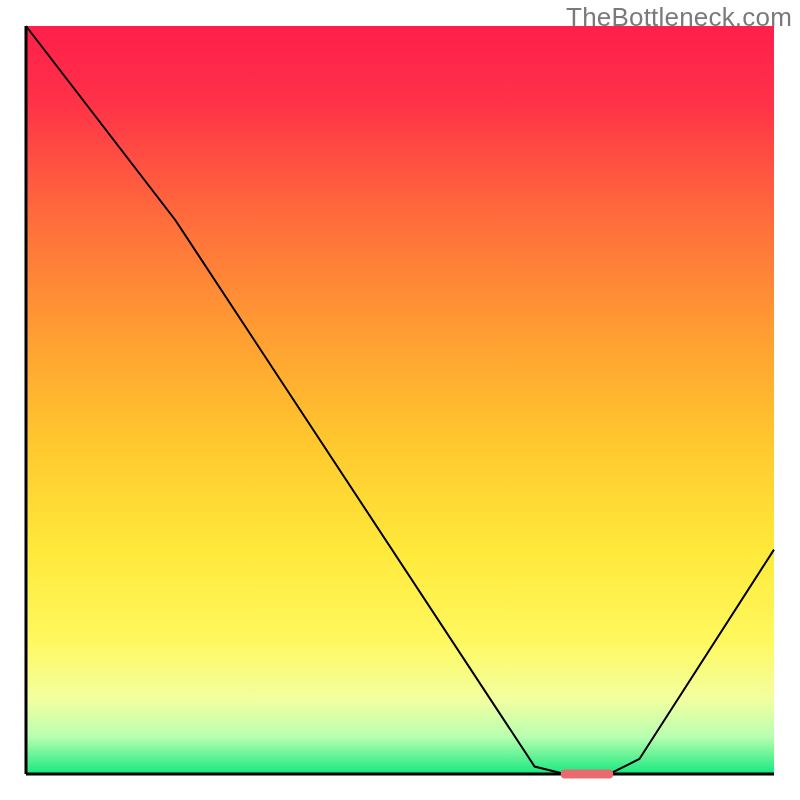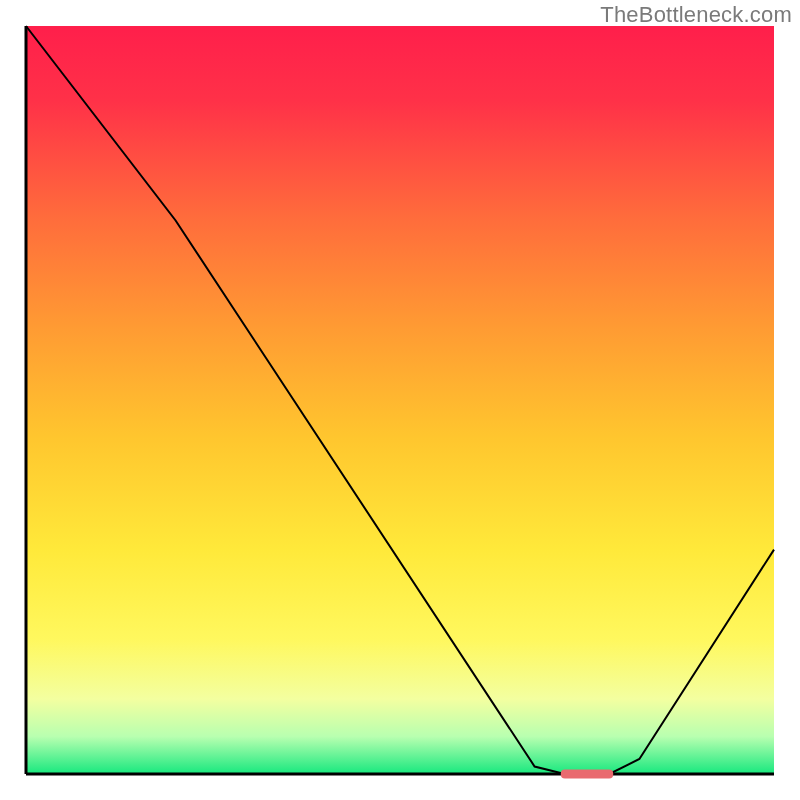--- a/index.html
+++ b/index.html
@@ -13,21 +13,21 @@
   .wrap {
     position: relative;
     width: 800px;
     height: 800px;
   }
   .watermark {
     position: absolute;
     top: 2px;
     right: 8px;
     color: #7a7a7a;
-    font-size: 22px;
+    font-size: 26px;
     font-weight: 500;
     letter-spacing: 0.2px;
   }
   svg.chart {
     position: absolute;
     left: 0;
     top: 0;
     width: 800px;
     height: 800px;
   }

